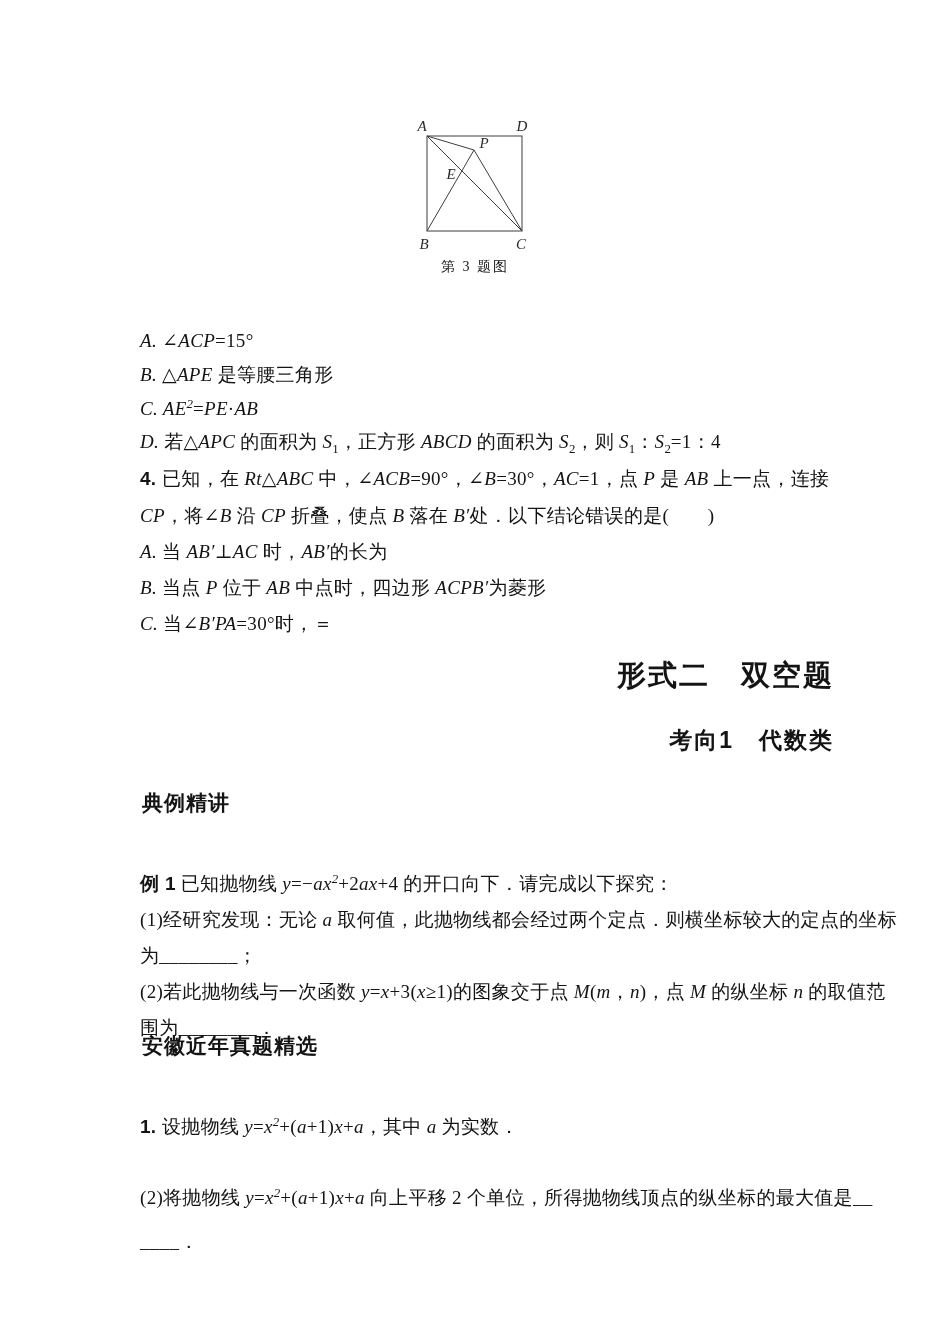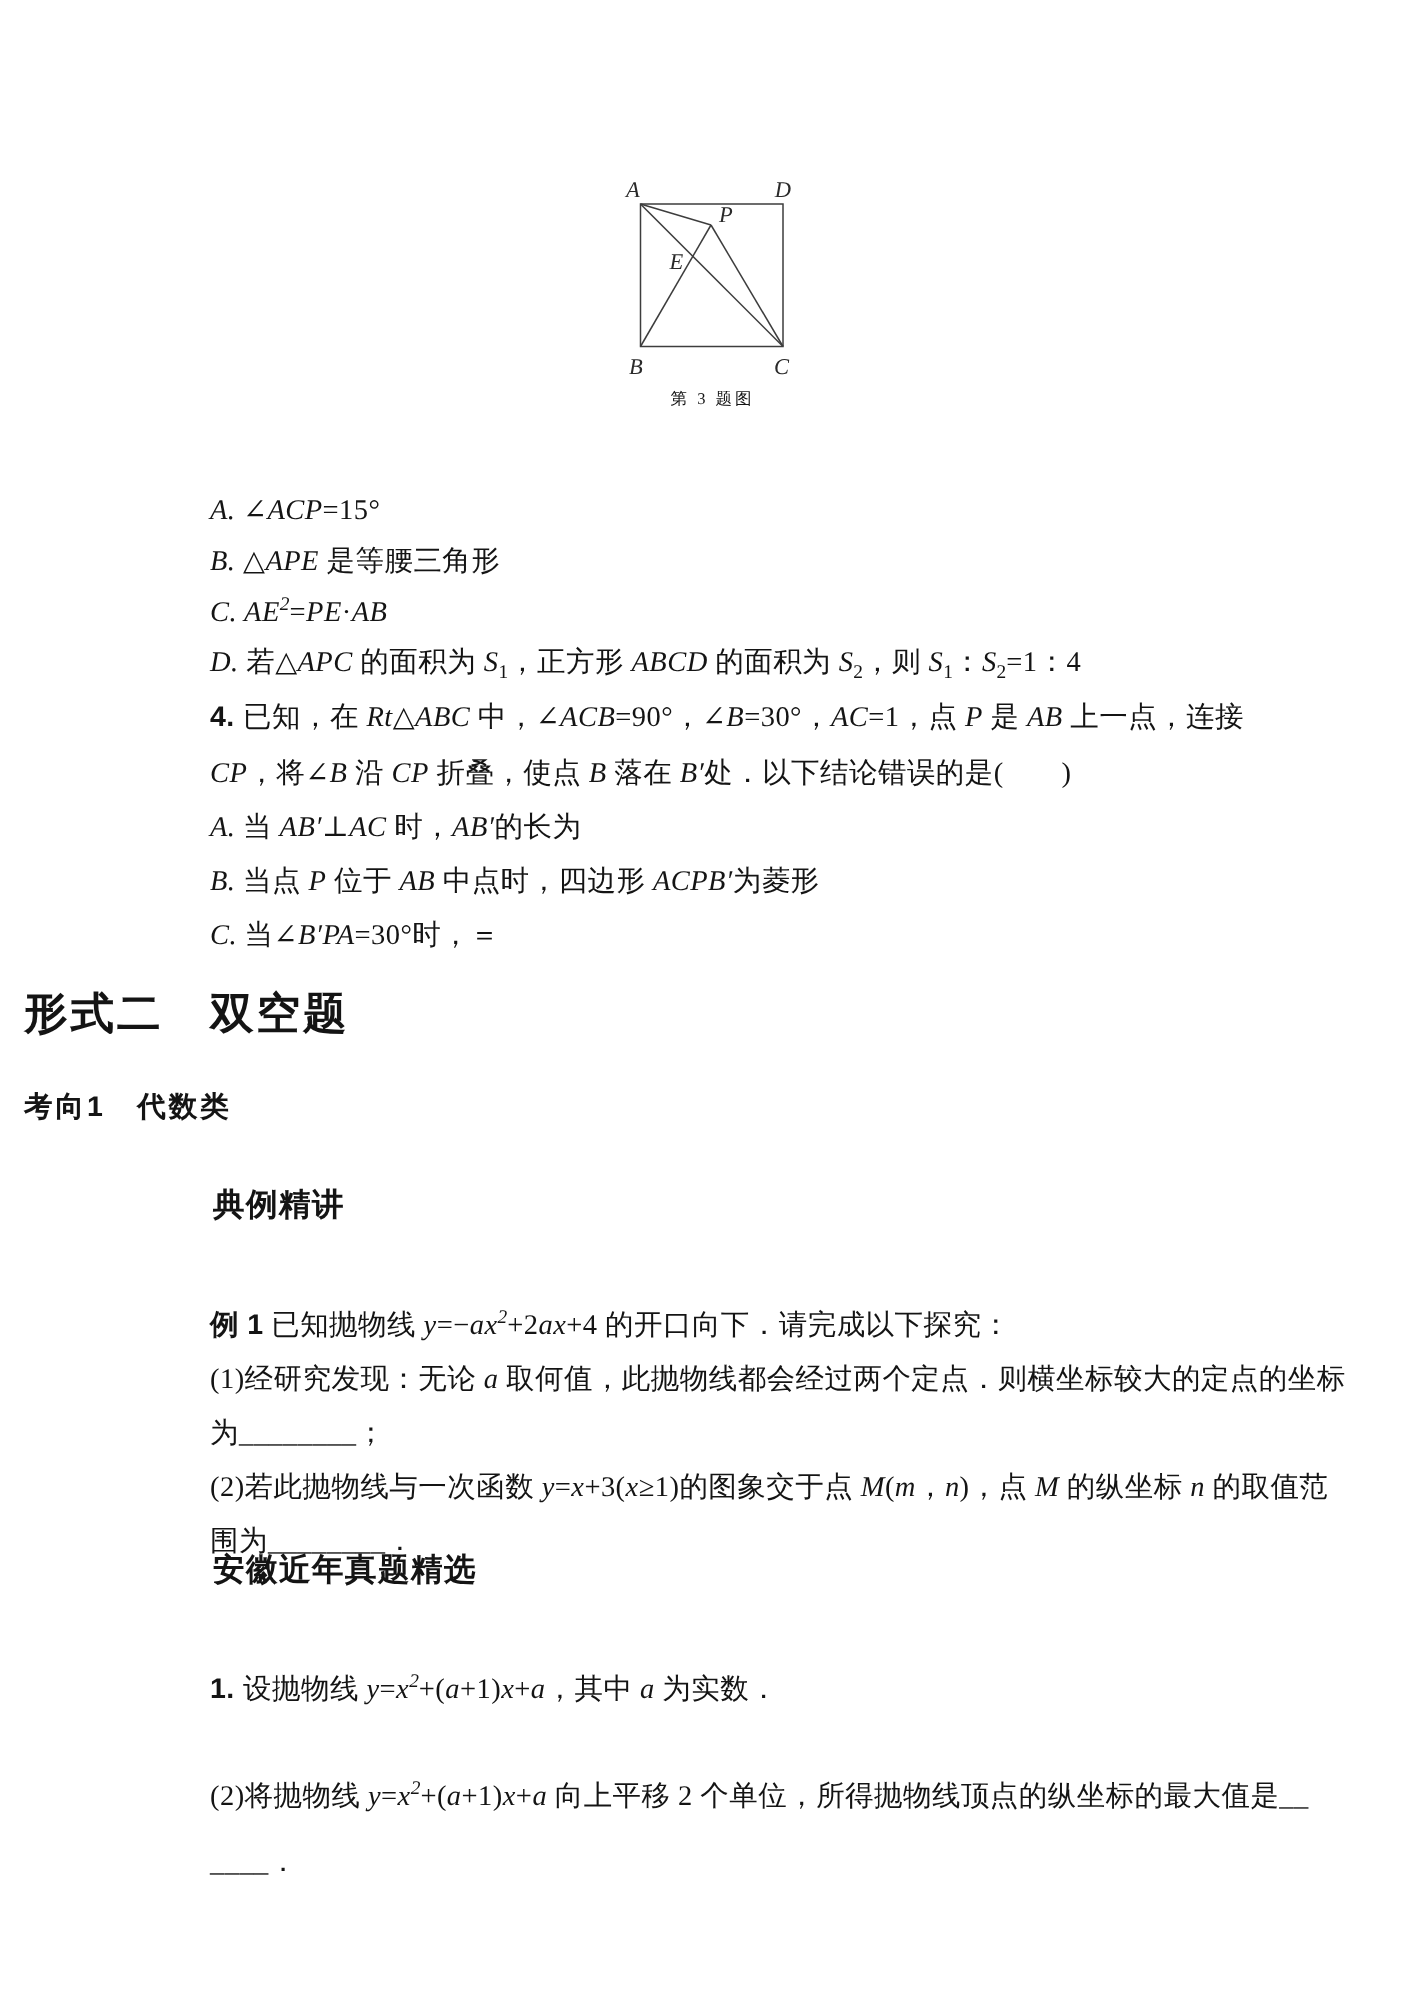--- a/index.html
+++ b/index.html
@@ -17,38 +17,38 @@
     left:140px;
     white-space:nowrap;
     line-height:24px;
     letter-spacing:0.3px;
     margin-top:32px;
   }
   .it{font-style:italic;}
   .bd{font-weight:700;font-family:"Liberation Sans","DejaVu Sans",sans-serif;}
   sup,sub{font-size:68%;line-height:0;letter-spacing:0;}
   .h-center{
-    position:absolute;left:16px;width:834px;text-align:left;
+    position:absolute;left:0;width:834px;text-align:right;
     font-family:"Liberation Sans","DejaVu Sans",sans-serif;
     font-weight:700;white-space:nowrap;
   }
   .h-left{
     position:absolute;left:142px;
     font-family:"Liberation Sans","DejaVu Sans",sans-serif;
     font-weight:700;white-space:nowrap;
   }
   #fig{position:absolute;left:400px;top:112px;}
   #fig line,#fig rect{stroke:#3d3d3d;stroke-width:1;fill:none;}
   #fig text{
     font-family:"Liberation Serif","DejaVu Serif",serif;
     font-style:italic;font-size:15px;fill:#2a2a2a;
   }
   #fig-caption{
     position:absolute;left:400px;top:258px;width:150px;
-    text-align:center;font-size:11px;letter-spacing:2px;white-space:nowrap;
+    text-align:center;font-size:14px;letter-spacing:2px;white-space:nowrap;
   }
 </style>
 </head>
 <body>
 
 <div id="page">
 
   <svg id="fig" width="170" height="150" viewBox="0 0 170 150">
     <rect x="27" y="24" width="95" height="95"></rect>
     <line x1="27" y1="24" x2="122" y2="119"></line>
@@ -69,21 +69,21 @@
   <div class="line" style="top:365px"><span class="it">C. </span><span class="it">AE</span><sup class="it">2</sup><span>=</span><span class="it">PE</span><span>·</span><span class="it">AB</span></div>
   <div class="line" style="top:398px"><span class="it">D. </span><span>若△</span><span class="it">APC</span><span> 的面积为 </span><span class="it">S</span><sub>1</sub><span>，正方形 </span><span class="it">ABCD</span><span> 的面积为 </span><span class="it">S</span><sub>2</sub><span>，则 </span><span class="it">S</span><sub>1</sub><span>：</span><span class="it">S</span><sub>2</sub><span>=1：4</span></div>
 
   <div class="line" style="top:435px"><span class="bd">4. </span><span>已知，在 </span><span class="it">Rt</span><span>△</span><span class="it">ABC</span><span> 中，∠</span><span class="it">ACB</span><span>=90°，∠</span><span class="it">B</span><span>=30°，</span><span class="it">AC</span><span>=1，点 </span><span class="it">P</span><span> 是 </span><span class="it">AB</span><span> 上一点，连接</span></div>
   <div class="line" style="top:508px"><span class="it">A. </span><span>当 </span><span class="it">AB′</span><span>⊥</span><span class="it">AC</span><span> 时，</span><span class="it">AB′</span><span>的长为</span></div>
   <div class="line" style="top:472px"><span class="it">CP</span><span>，将∠</span><span class="it">B</span><span> 沿 </span><span class="it">CP</span><span> 折叠，使点 </span><span class="it">B</span><span> 落在 </span><span class="it">B′</span><span>处．以下结论错误的是(　　)</span></div>
   <div class="line" style="top:544px"><span class="it">B. </span><span>当点 </span><span class="it">P</span><span> 位于 </span><span class="it">AB</span><span> 中点时，四边形 </span><span class="it">ACPB′</span><span>为菱形</span></div>
   <div class="line" style="top:580px"><span class="it">C. </span><span>当∠</span><span class="it">B′PA</span><span>=30°时，＝</span></div>
 
   <div class="h-center" style="top:656px;font-size:29px;letter-spacing:2px">形式二　双空题</div>
-  <div class="h-center" style="top:725px;font-size:19px;letter-spacing:2px">考向1　代数类</div>
+  <div class="h-center" style="top:725px;font-size:23px;letter-spacing:2px">考向1　代数类</div>
   <div class="h-left" style="top:789px;font-size:21px;letter-spacing:1px">典例精讲</div>
 
   <div class="line" style="top:840px"><span class="bd">例 1</span><span> 已知抛物线 </span><span class="it">y</span><span>=−</span><span class="it">ax</span><sup class="it">2</sup><span>+2</span><span class="it">ax</span><span>+4 的开口向下．请完成以下探究：</span></div>
   <div class="line" style="top:876px"><span>(1)经研究发现：无论 </span><span class="it">a</span><span> 取何值，此抛物线都会经过两个定点．则横坐标较大的定点的坐标</span></div>
   <div class="line" style="top:912px"><span>为________；</span></div>
   <div class="line" style="top:948px"><span>(2)若此抛物线与一次函数 </span><span class="it">y</span><span>=</span><span class="it">x</span><span>+3(</span><span class="it">x</span><span>≥1)的图象交于点 </span><span class="it">M</span><span>(</span><span class="it">m</span><span>，</span><span class="it">n</span><span>)，点 </span><span class="it">M</span><span> 的纵坐标 </span><span class="it">n</span><span> 的取值范</span></div>
   <div class="line" style="top:984px"><span>围为________．</span></div>
 
   <div class="h-left" style="top:1032px;font-size:21px;letter-spacing:1px">安徽近年真题精选</div>
 

